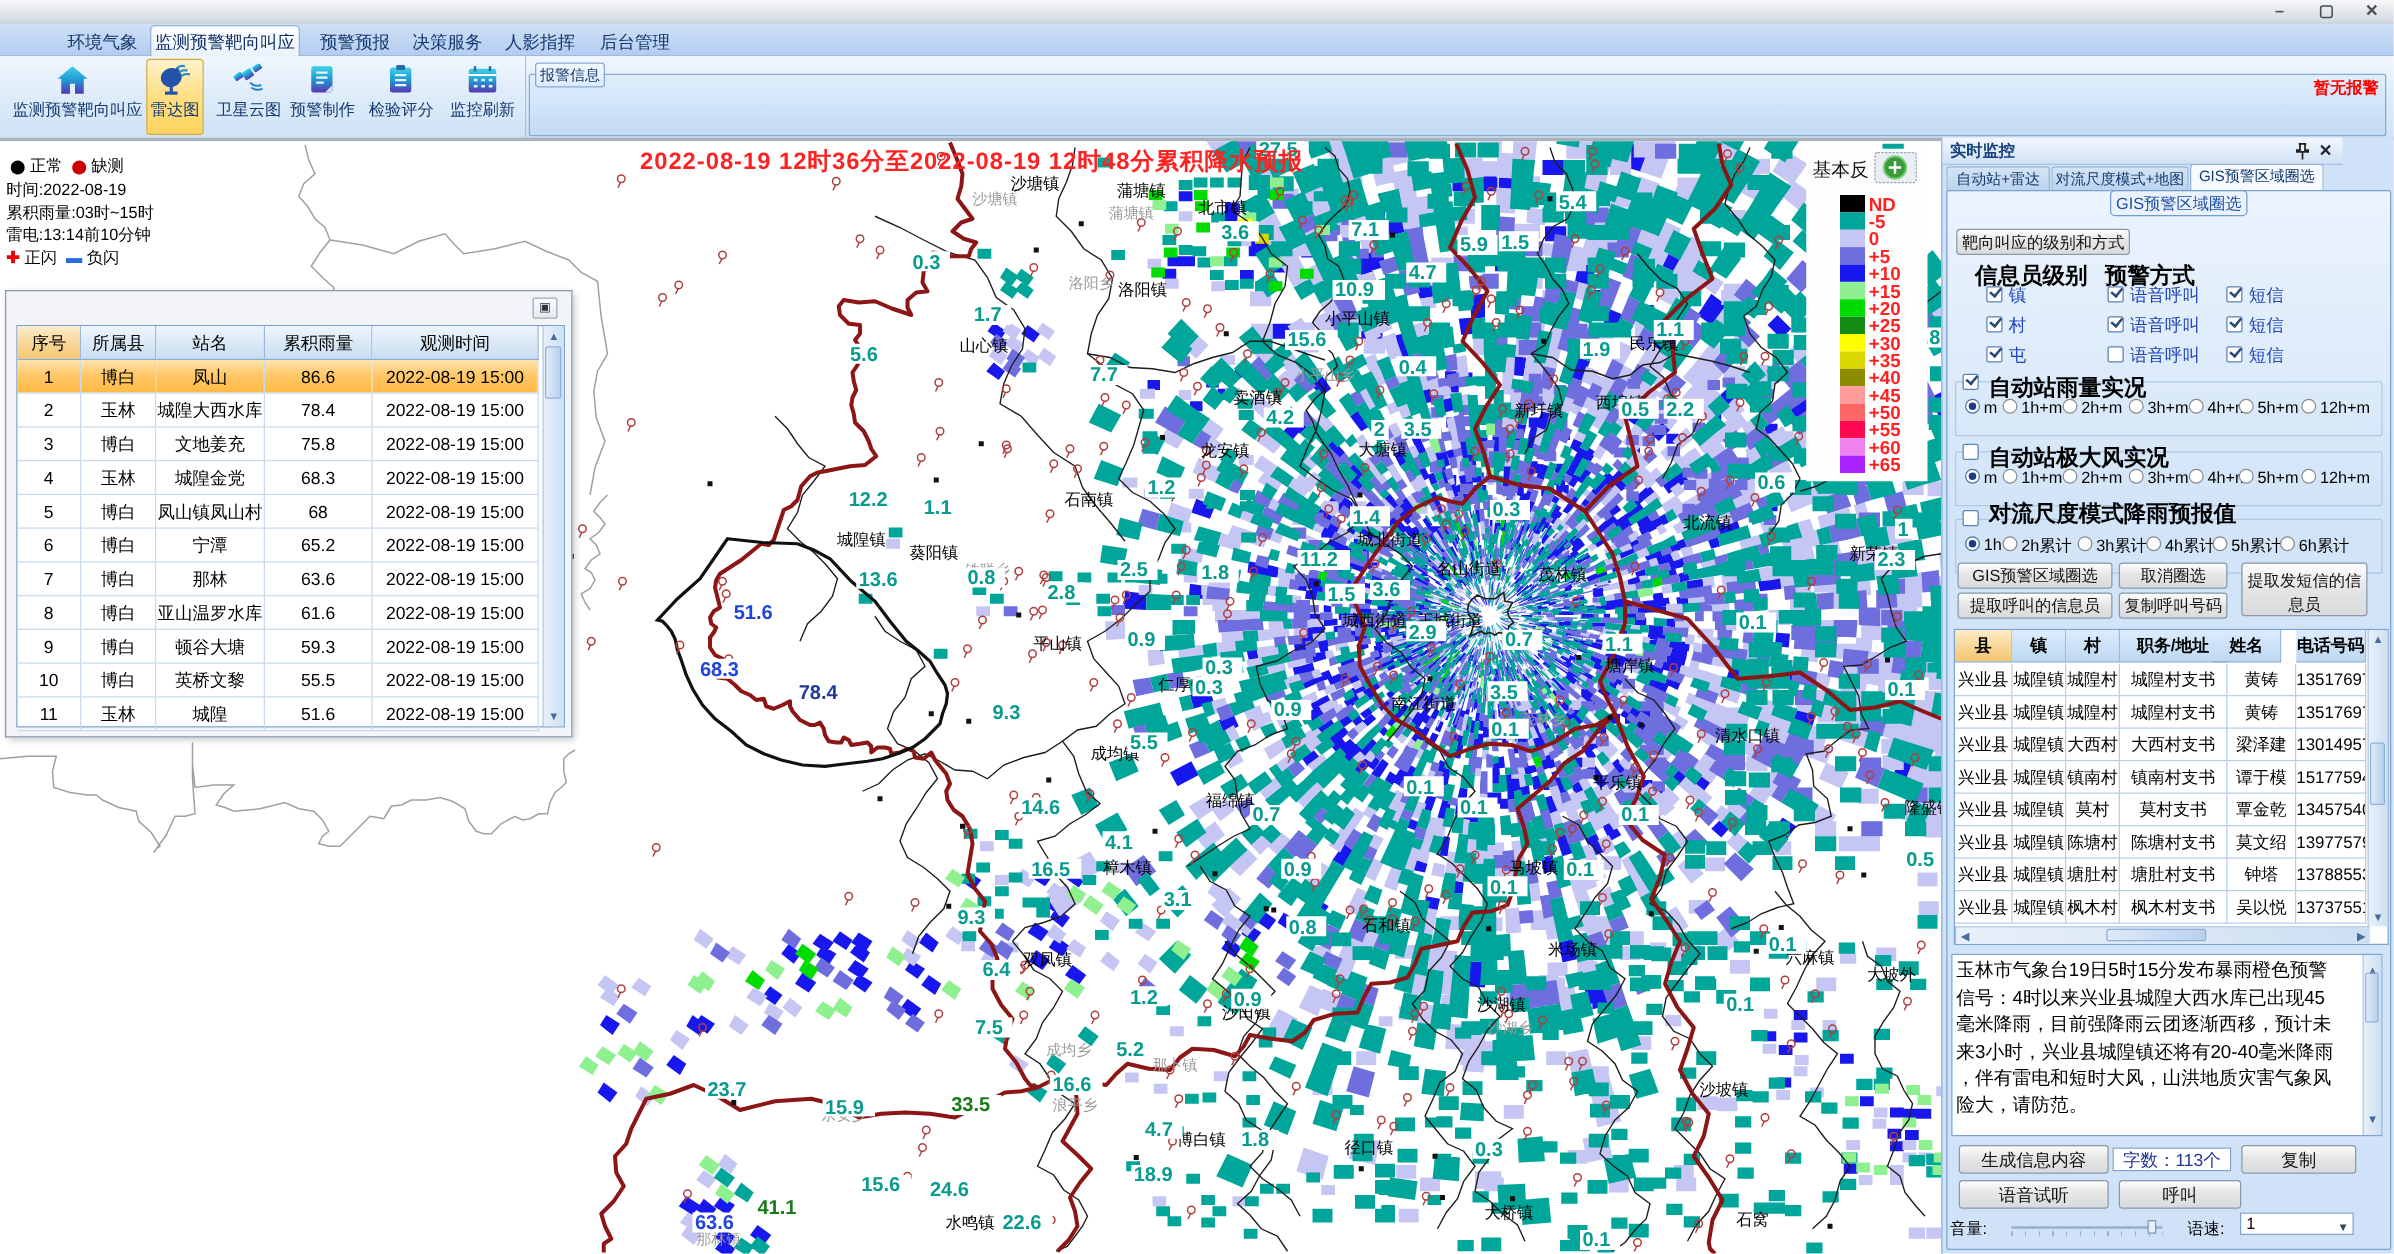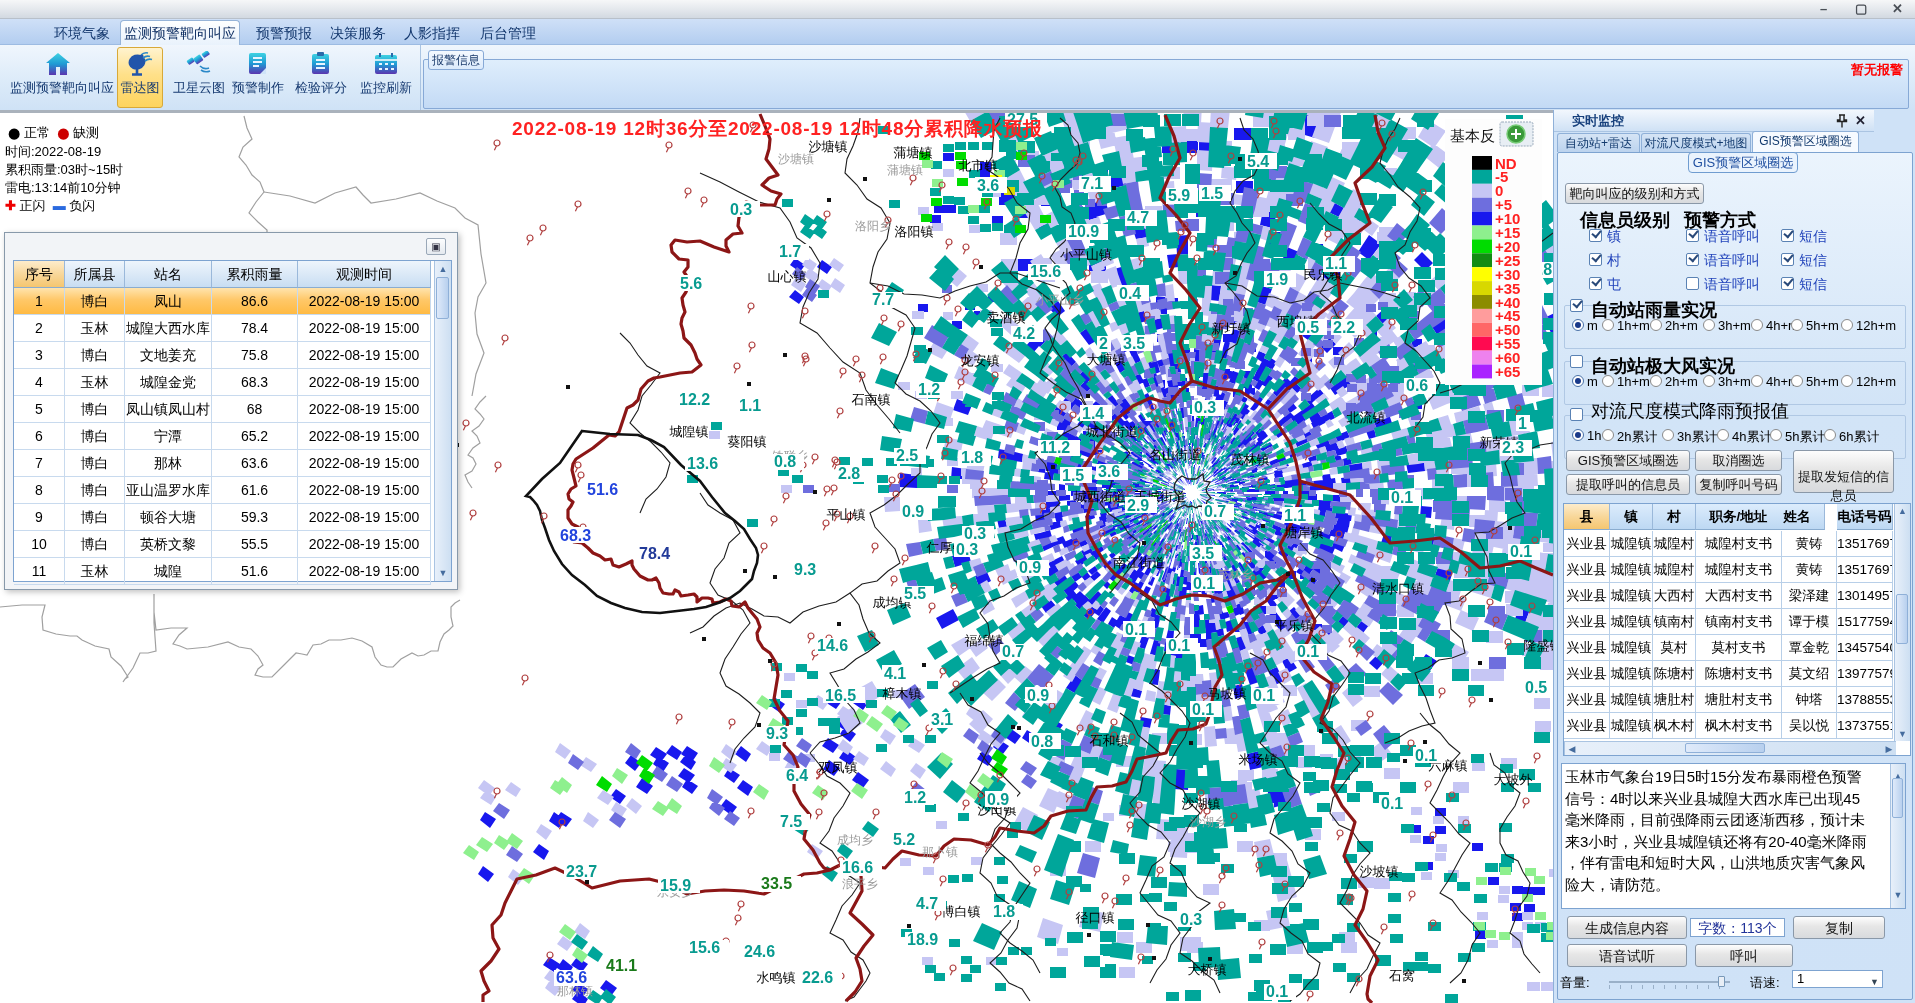--- a/index.html
+++ b/index.html
@@ -14,21 +14,21 @@
 .tool{position:absolute;top:3px;text-align:center;font-size:13px;color:#153970}
 .tool .ic{display:block;margin:3px auto 2px auto;width:26px;height:26px}
 .tool .lb{display:block;margin-top:2px;white-space:nowrap}
 .tool.sel{background:linear-gradient(#fff3cf,#ffe089 45%,#fdd45e);border:1px solid #d8a938;border-radius:3px;top:2px;height:61px}
 #alarmbox{position:absolute;left:423px;top:14px;width:1486px;height:50px;background:linear-gradient(#dfeefc,#c3daf5);border:1px solid #87a9d6;border-radius:2px}
 #alarmlabel{position:absolute;left:4px;top:-10px;width:56px;height:20px;background:linear-gradient(#f4f9ff,#dbeafb);border:1px solid #87a9d6;border-radius:3px;font-size:12px;color:#1a3a6b;text-align:center;line-height:18px}
 #noalarm{position:absolute;right:12px;top:16px;font-size:13px;font-weight:bold;color:#f00}
 #graysep{left:0;top:110px;width:1915px;height:3px;background:#aab2bc}
 
 #rpanel{left:1553px;top:110px;width:362px;height:893px;background:#cfe2f7;border-left:1px solid #8fb0d8}
-#rtitle{position:absolute;left:0;top:0;width:320px;height:22px;background:linear-gradient(#f2f7fd,#cfe1f5);border-bottom:1px solid #aac4e2;font-size:13px;font-weight:bold;color:#17407c;line-height:21px;padding-left:18px}
+#rtitle{position:absolute;left:0;top:0;width:320px;height:22px;background:linear-gradient(#f2f7fd,#cfe1f5);border-bottom:1px solid #aac4e2;font-size:13px;font-weight:bold;color:#17407c;line-height:21px;padding-left:6px}
 .rtab{position:absolute;top:23px;height:19px;font-size:12px;white-space:nowrap;overflow:hidden;color:#123a6e;text-align:center;line-height:18px;background:linear-gradient(#d5e4f5,#bcd3ee);border:1px solid #8fb0d8;border-bottom:none;border-radius:3px 3px 0 0}
 .rtab.sel{background:#f6faff;height:21px;top:21px;font-weight:500}
 #rcontent{position:absolute;left:3px;top:42px;width:356px;height:848px;background:linear-gradient(#ebf4fd,#d2e4f7 30%,#cfe2f7);border:1px solid #7da3d0;border-radius:2px}
 .fsl{position:absolute;left:130px;top:-1px;width:110px;height:21px;background:#eaf3fd;border:1px solid #6f9cd0;border-radius:4px;color:#1f4fa0;font-size:13px;text-align:center;line-height:19px}
 .btn{position:absolute;background:linear-gradient(#fdfdfd,#e6e6e6 45%,#d8dadd);border:1px solid #8a98a8;border-radius:3px;font-size:13px;color:#111;text-align:center;font-family:"Liberation Sans",sans-serif}
 .blab{position:absolute;font-size:14px;color:#2244bb}
 .blk{position:absolute;font-size:18px;color:#000;font-weight:bold}
 .cb{position:absolute;width:13px;height:13px;background:#fff;border:1px solid #5a82b4;border-radius:2px}
 .cb.on:after{content:"";position:absolute;left:2px;top:0px;width:7px;height:4px;border-left:2px solid #2a4a7a;border-bottom:2px solid #2a4a7a;transform:rotate(-50deg)}
 .rd{position:absolute;width:12px;height:12px;background:#fff;border:1px solid #8a8a8a;border-radius:50%}
@@ -986,36 +986,36 @@
       <div class="rd" style="left:145px;top:222px"></div>
       <div class="rlab" style="left:160px;top:221px">3h+m</div>
       <div class="rd" style="left:193px;top:222px"></div>
       <div class="rlab" style="left:208px;top:221px">4h+m</div>
       <div class="rd" style="left:233px;top:222px"></div>
       <div class="rlab" style="left:248px;top:221px">5h+m</div>
       <div class="rd" style="left:283px;top:222px"></div>
       <div class="rlab" style="left:298px;top:221px">12h+m</div>
       <div class="grp" style="left:6px;top:262px;width:342px;height:44px"></div>
       <div class="cb" style="left:12px;top:255px"></div>
-      <div class="blk" style="left:33px;top:246px;font-weight:normal">对流尺度模式降雨预报值</div>
+      <div class="blk" style="left:33px;top:246px;font-weight:bold">对流尺度模式降雨预报值</div>
       <div class="rd on" style="left:14px;top:276px"></div>
       <div class="rlab" style="left:29px;top:275px">1h</div>
       <div class="rd" style="left:44px;top:276px"></div>
       <div class="rlab" style="left:59px;top:275px">2h累计</div>
       <div class="rd" style="left:104px;top:276px"></div>
       <div class="rlab" style="left:119px;top:275px">3h累计</div>
       <div class="rd" style="left:159px;top:276px"></div>
       <div class="rlab" style="left:174px;top:275px">4h累计</div>
       <div class="rd" style="left:212px;top:276px"></div>
       <div class="rlab" style="left:227px;top:275px">5h累计</div>
       <div class="rd" style="left:266px;top:276px"></div>
       <div class="rlab" style="left:281px;top:275px">6h累计</div>
       <div class="btn" style="left:8px;top:297px;width:124px;height:21px;line-height:20px">GIS预警区域圈选</div>
       <div class="btn" style="left:137px;top:297px;width:87px;height:21px;line-height:20px">取消圈选</div>
-      <div class="btn" style="left:235px;top:297px;width:101px;height:43px;line-height:19px;padding-top:16px">提取发短信的信<br>息员</div>
+      <div class="btn" style="left:235px;top:297px;width:101px;height:43px;line-height:19px;padding-top:4px">提取发短信的信<br>息员</div>
       <div class="btn" style="left:8px;top:321px;width:124px;height:21px;line-height:20px">提取呼叫的信息员</div>
       <div class="btn" style="left:137px;top:321px;width:87px;height:21px;line-height:20px">复制呼叫号码</div>
       <div id="rtable">
         <div class="rth" style="left:0px;width:46px;background:linear-gradient(#fdeccb,#f8d79a 50%,#f5c670);">县</div>
         <div class="rth" style="left:46px;width:43px;">镇</div>
         <div class="rth" style="left:89px;width:43px;">村</div>
         <div class="rth" style="left:132px;width:86px;">职务/地址</div>
         <div class="rth" style="left:206px;width:55px;">姓名</div>
         <div class="rth" style="left:273px;width:56px;">电话号码</div>
         <div class="rtc" style="left:0px;top:27px;width:46px">兴业县</div>

